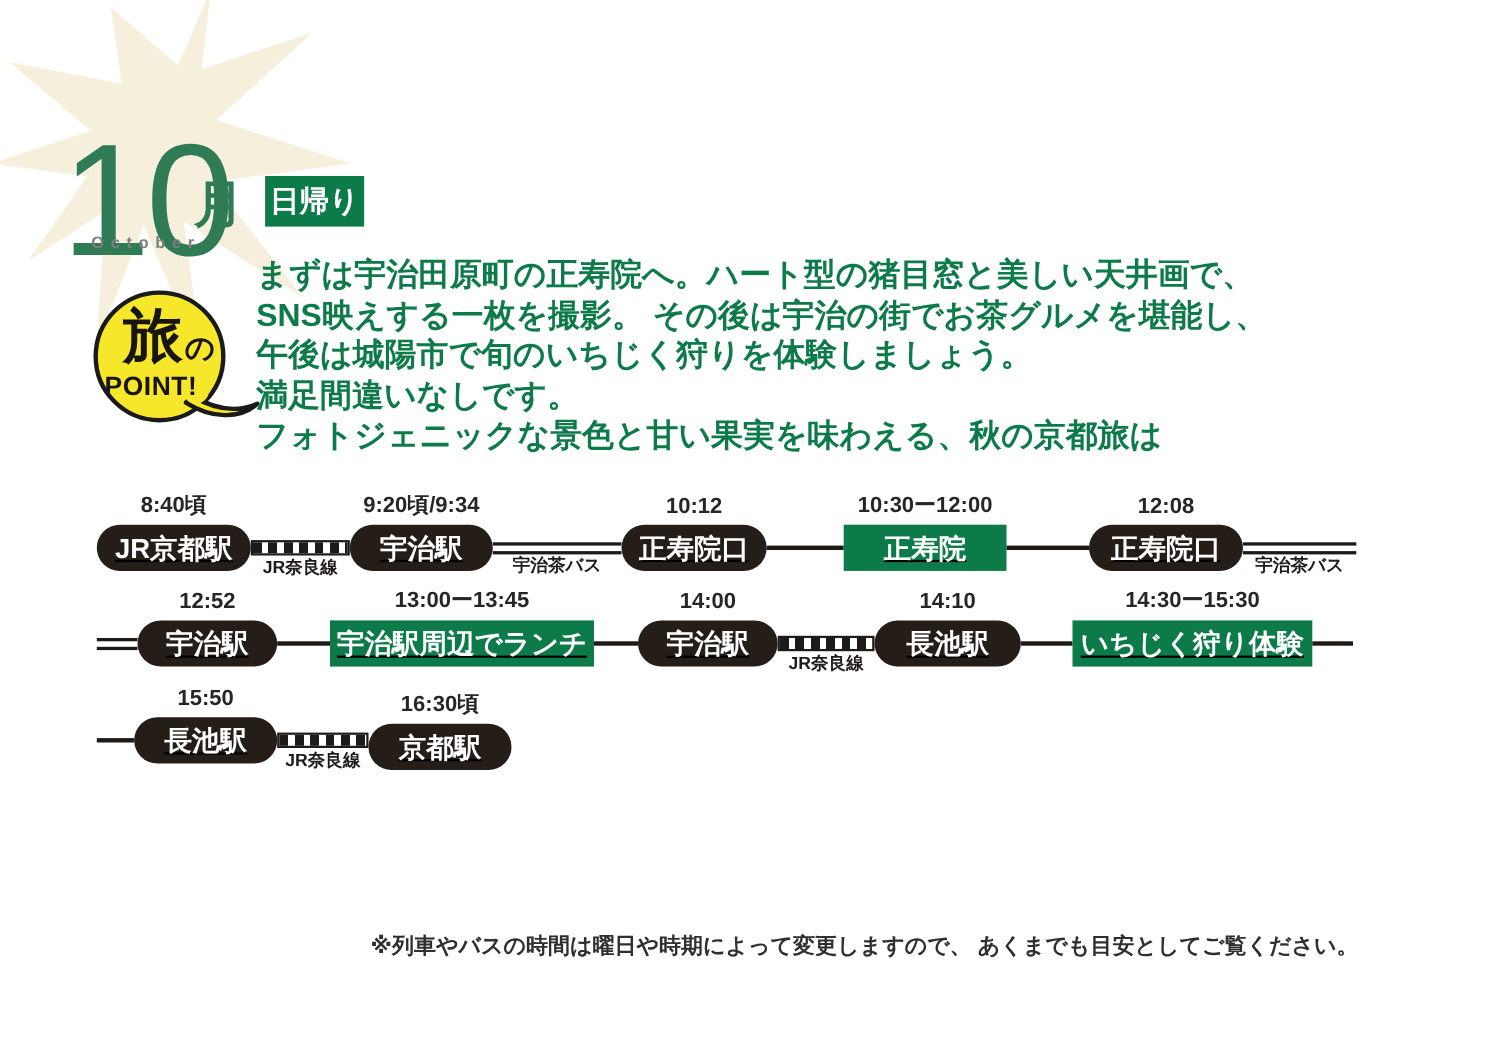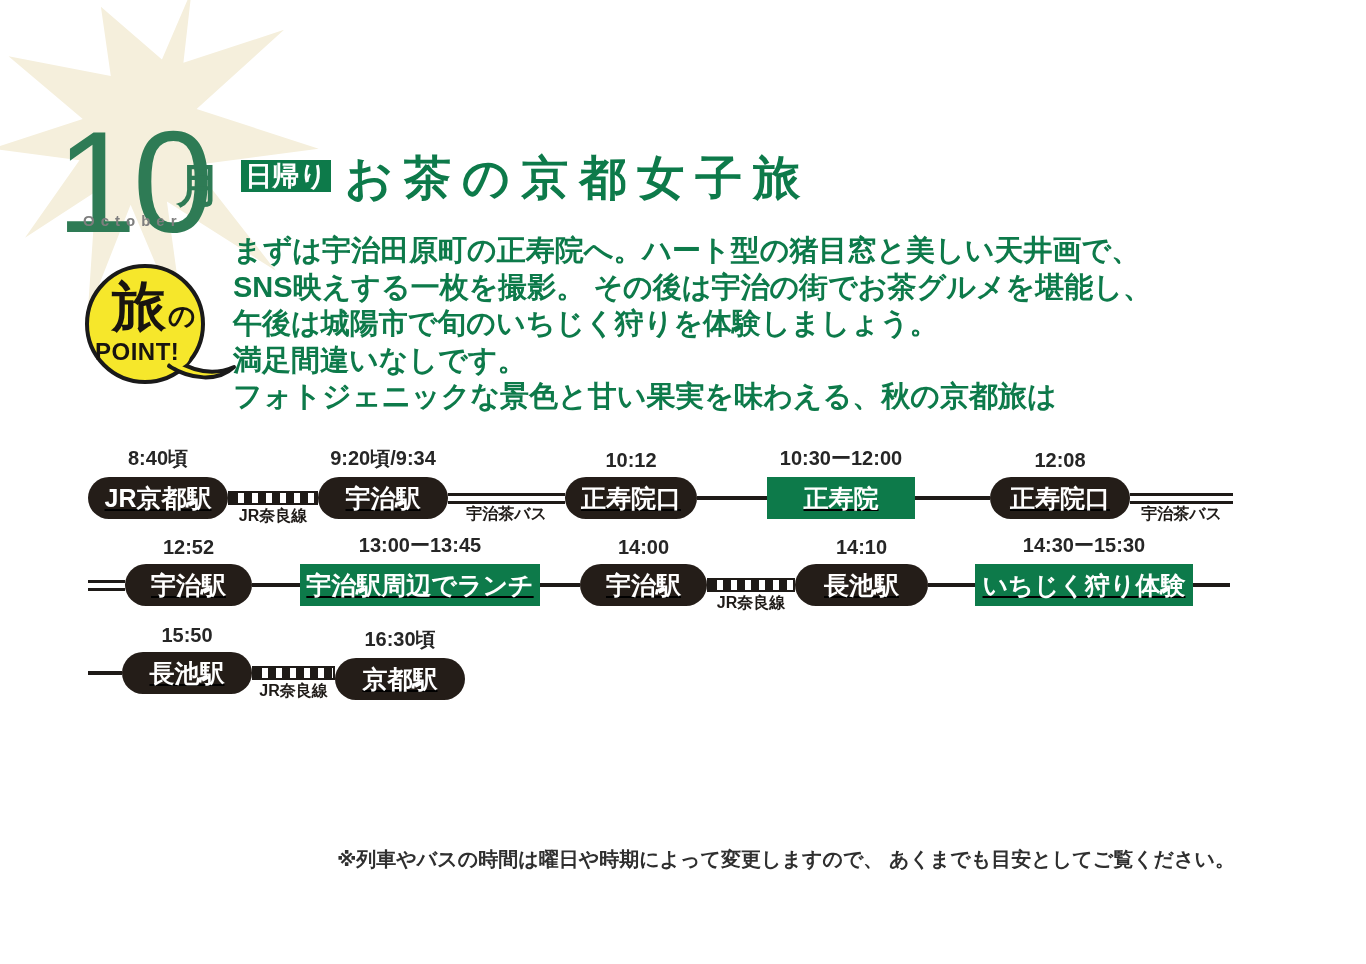--- a/index.html
+++ b/index.html
@@ -32,21 +32,21 @@
   .point-bubble { position:absolute; left:83px; top:262px; width:165px; height:130px; }
   .pb-svg { position:absolute; left:0; top:0; width:165px; height:130px; }
   .pb-fill { fill:var(--bubble-yellow,#f6e72b); }
   .pb-stroke { stroke:#1a1a1a; stroke-width:4px; stroke-linejoin:round; }
   .pb-kanji { position:absolute; left:29px; top:17px; font-size:54px; line-height:54px; font-weight:900; color:#181410; }
   .pb-no { position:absolute; left:85px; top:41px; font-size:27px; line-height:27px; font-weight:800; color:#181410; }
   .pb-point { position:absolute; left:12px; top:78px; font-size:24px; line-height:24px; font-weight:900; letter-spacing:0.5px; color:#181410; }
 
   
   .trip-badge {
-    position:absolute; left:241px; top:160px; width:90px; height:32px;
+    position:absolute; left:241px; top:160px; width:90px; height:46px;
     background:var(--brand-green,#0d7a4a); color:#fff;
     display:flex; align-items:center; justify-content:center;
     font-size:27px; font-weight:800;
   }
   .page-title {
     position:absolute; left:345px; top:151px;
     font-size:47px; line-height:54px; font-weight:900; letter-spacing:11px;
     color:var(--brand-green,#0d7a4a); white-space:nowrap;
   }
   .desc { position:absolute; left:233px; top:232px; }
@@ -100,21 +100,20 @@
       <ellipse class="pb-fill pb-stroke" cx="62" cy="62" rx="58" ry="58" fill="none"></ellipse>
       <path class="pb-fill pb-stroke" d="M92,98 C115,112 135,112 151,105 C135,120 108,118 86,104 Z"></path>
       <circle class="pb-fill" cx="95" cy="93" r="12"></circle>
     </svg>
     <span class="pb-kanji">旅</span>
     <span class="pb-no">の</span>
     <span class="pb-point">POINT!</span>
   </div>
 
   <div class="trip-badge">日帰り</div>
-  <h1 class="page-title">お茶の京都女子旅</h1>
 
   <div class="desc">
     <div class="desc-line">まずは宇治田原町の正寿院へ。ハート型の猪目窓と美しい天井画で、</div>
     <div class="desc-line">SNS映えする一枚を撮影。 その後は宇治の街でお茶グルメを堪能し、</div>
     <div class="desc-line">午後は城陽市で旬のいちじく狩りを体験しましょう。</div>
     <div class="desc-line">満足間違いなしです。</div>
     <div class="desc-line">フォトジェニックな景色と甘い果実を味わえる、秋の京都旅は</div>
   </div>
 
   <div id="timeline">

